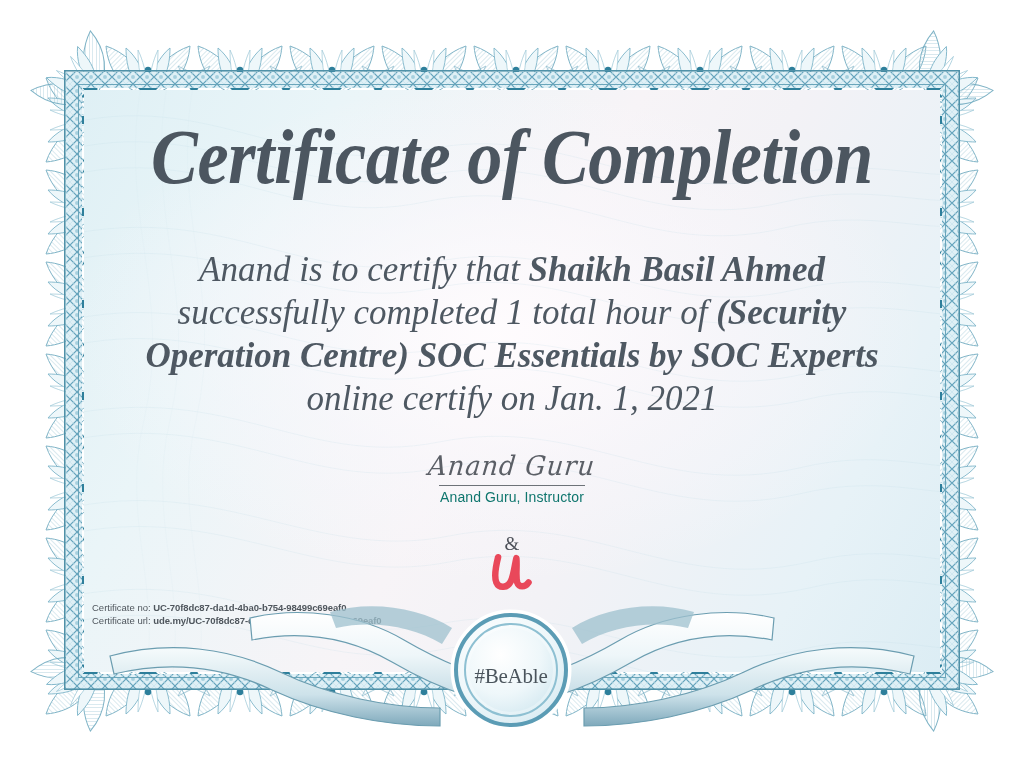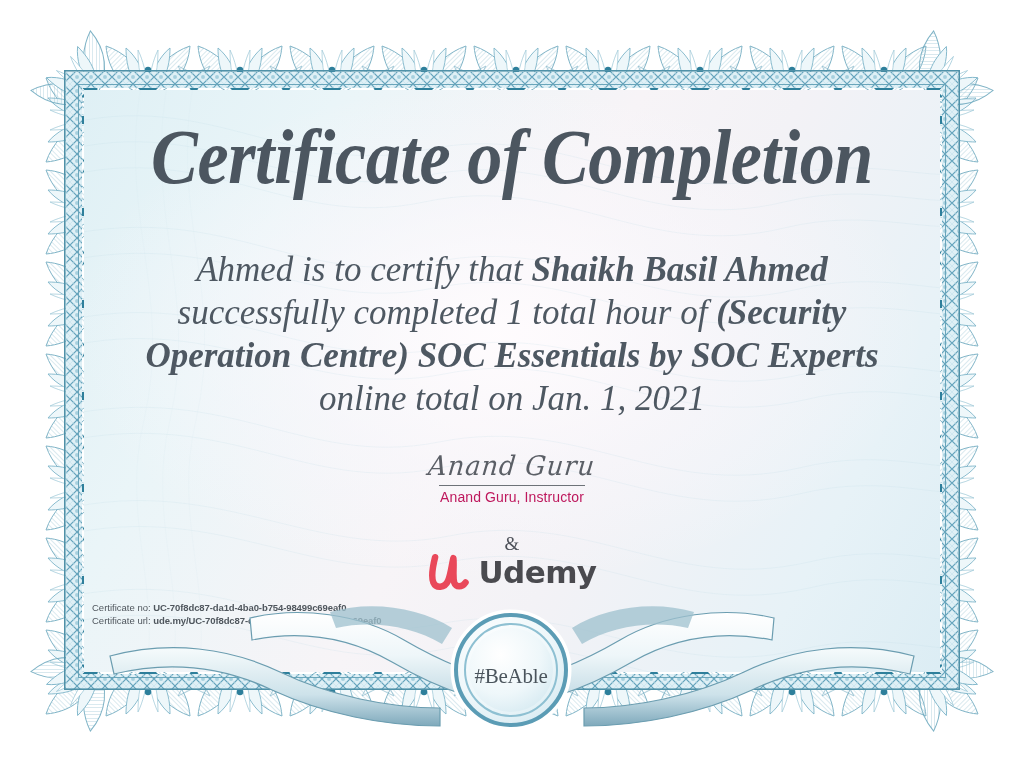--- a/index.html
+++ b/index.html
@@ -112,21 +112,21 @@
   }
   .signature-rule {
     width: 146px;
     height: 1px;
     background: #6d7278;
     margin: 3px auto 0 auto;
   }
   .signature-name {
     font-family: "Liberation Sans", sans-serif;
     font-size: 14px;
-    color: #be185d;
+    color: #0f766e;
     margin-top: 3px;
     letter-spacing: 0.1px;
   }
 
   
   .amp {
     position: absolute;
     top: 443px;
     left: 0;
     width: 856px;
@@ -373,42 +373,41 @@
         <path d="M112,-20 C82,120 142,200 112,330 C88,430 132,500 112,600"></path>
       </g>
     </svg>
   </div>
 
   <div class="content">
 
     <div class="title">Certificate of Completion</div>
 
     <div class="body-text">
-      <span>Ahmed is to certify that</span>
+      <span>Anand is to certify that</span>
       <b>Shaikh Basil Ahmed</b>
       <span>successfully completed 1 total hour of</span>
       <b>(Security Operation Centre) SOC Essentials by SOC Experts</b>
-      <span>online total on</span>
+      <span>online certify on</span>
       <span>Jan. 1, 2021</span>
     </div>
 
     <div class="signature-block">
       <div class="signature-script">Anand Guru</div>
       <div class="signature-rule"></div>
       <div class="signature-name">Anand Guru, Instructor</div>
     </div>
 
     <div class="amp">&amp;</div>
 
     <div class="udemy-lockup">
       <svg class="udemy-mark" viewBox="0 0 48 46">
         <path d="M8 6 C5 18 3 28 6 35 C9 42 19 42 23 33 C26 26 27 16 29 7
                  C30 18 28 28 30 35 C32 41 39 41 43 35" fill="none" stroke="#e9485a" stroke-width="7.5" stroke-linecap="round" stroke-linejoin="round"></path>
       </svg>
-      <span class="udemy-word">Udemy</span>
     </div>
 
     <div class="meta">
       <div>
         <span class="k">Certificate no:</span>
         <span class="v">UC-70f8dc87-da1d-4ba0-b754-98499c69eaf0</span>
       </div>
       <div>
         <span class="k">Certificate url:</span>
         <span class="v">ude.my/UC-70f8dc87-da1d-4ba0-b754-98499c69eaf0</span>

